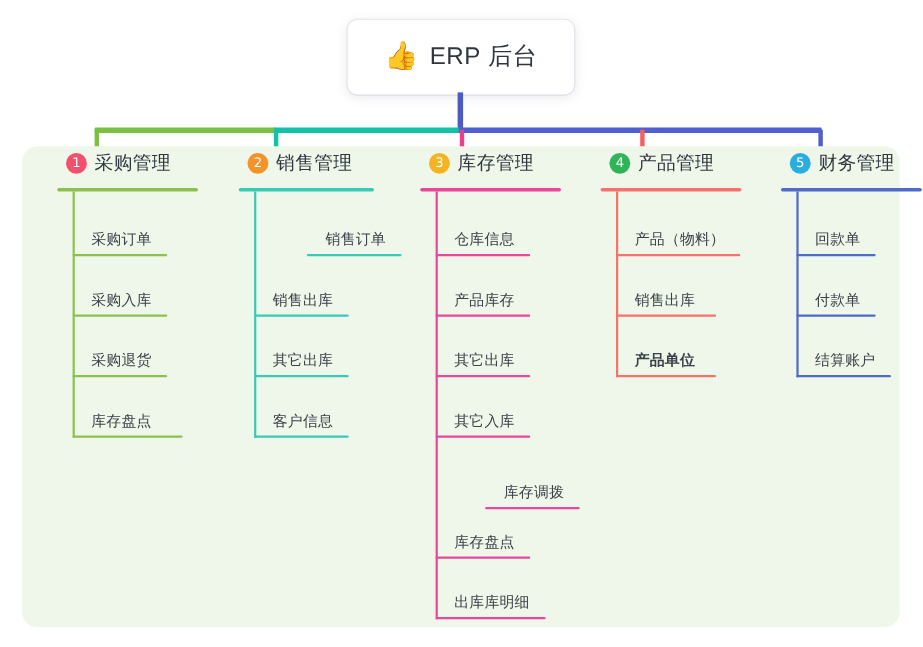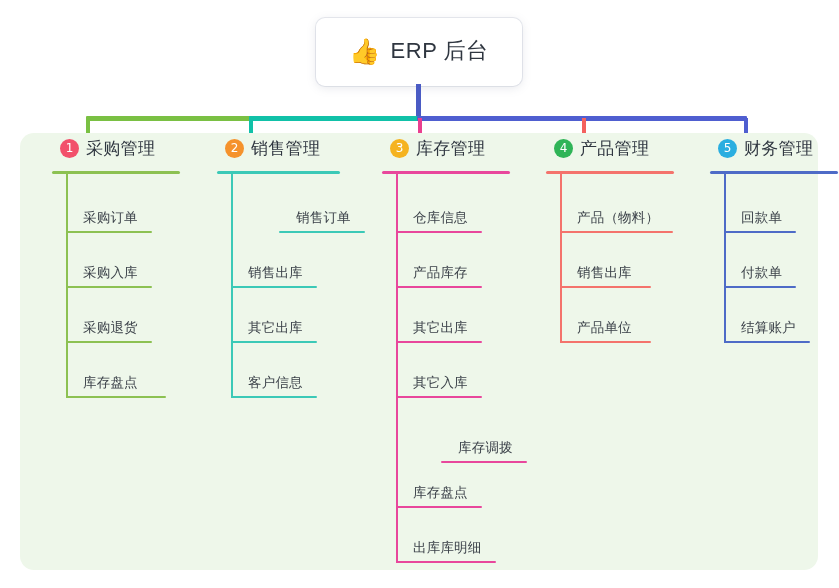--- a/index.html
+++ b/index.html
@@ -271,21 +271,21 @@
           <div class="col-rule" style="width: 128px; background: rgb(244, 115, 108);"></div>
           <div class="col-spine" style="background: rgb(244, 115, 108); height: 169px;"></div>
           <div class="item" style="top: 45px; height: 55px; width: 117px;">
             <span class="item-label">产品（物料）</span>
             <div class="item-rule" style="width: 113px; background: rgb(244, 115, 108);"></div>
           </div>
           <div class="item" style="top: 100px; height: 55px; width: 95px;">
             <span class="item-label">销售出库</span>
             <div class="item-rule" style="width: 91px; background: rgb(244, 115, 108);"></div>
           </div>
-          <div class="item" style="top: 155px; height: 55px; width: 95px;">
+          <div class="item" style="top: 155px; height: 55px; width: 95px; font-weight: bold;">
             <span class="item-label">产品单位</span>
             <div class="item-rule" style="width: 91px; background: rgb(244, 115, 108);"></div>
           </div>
         </div>
         <div class="col" style="left: 680px;">
           <div class="col-head">
             <span class="badge" style="background: rgb(42, 174, 224);">5</span>
             <span class="col-title">财务管理</span>
           </div>
           <div class="col-rule" style="width: 128px; background: rgb(78, 107, 199);"></div>

